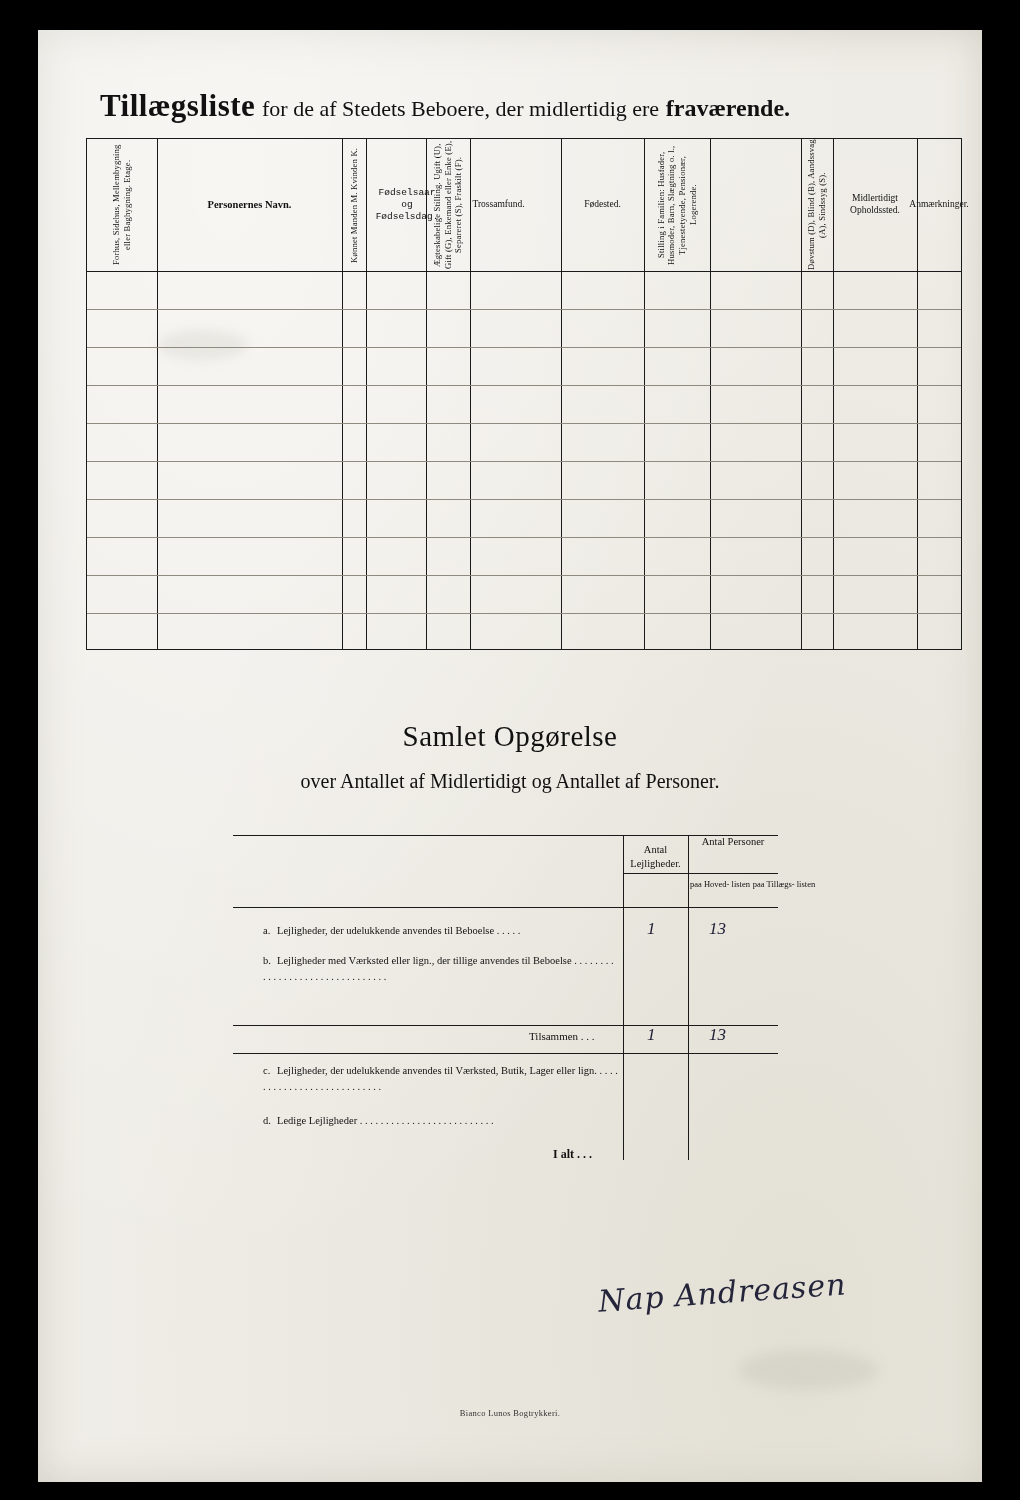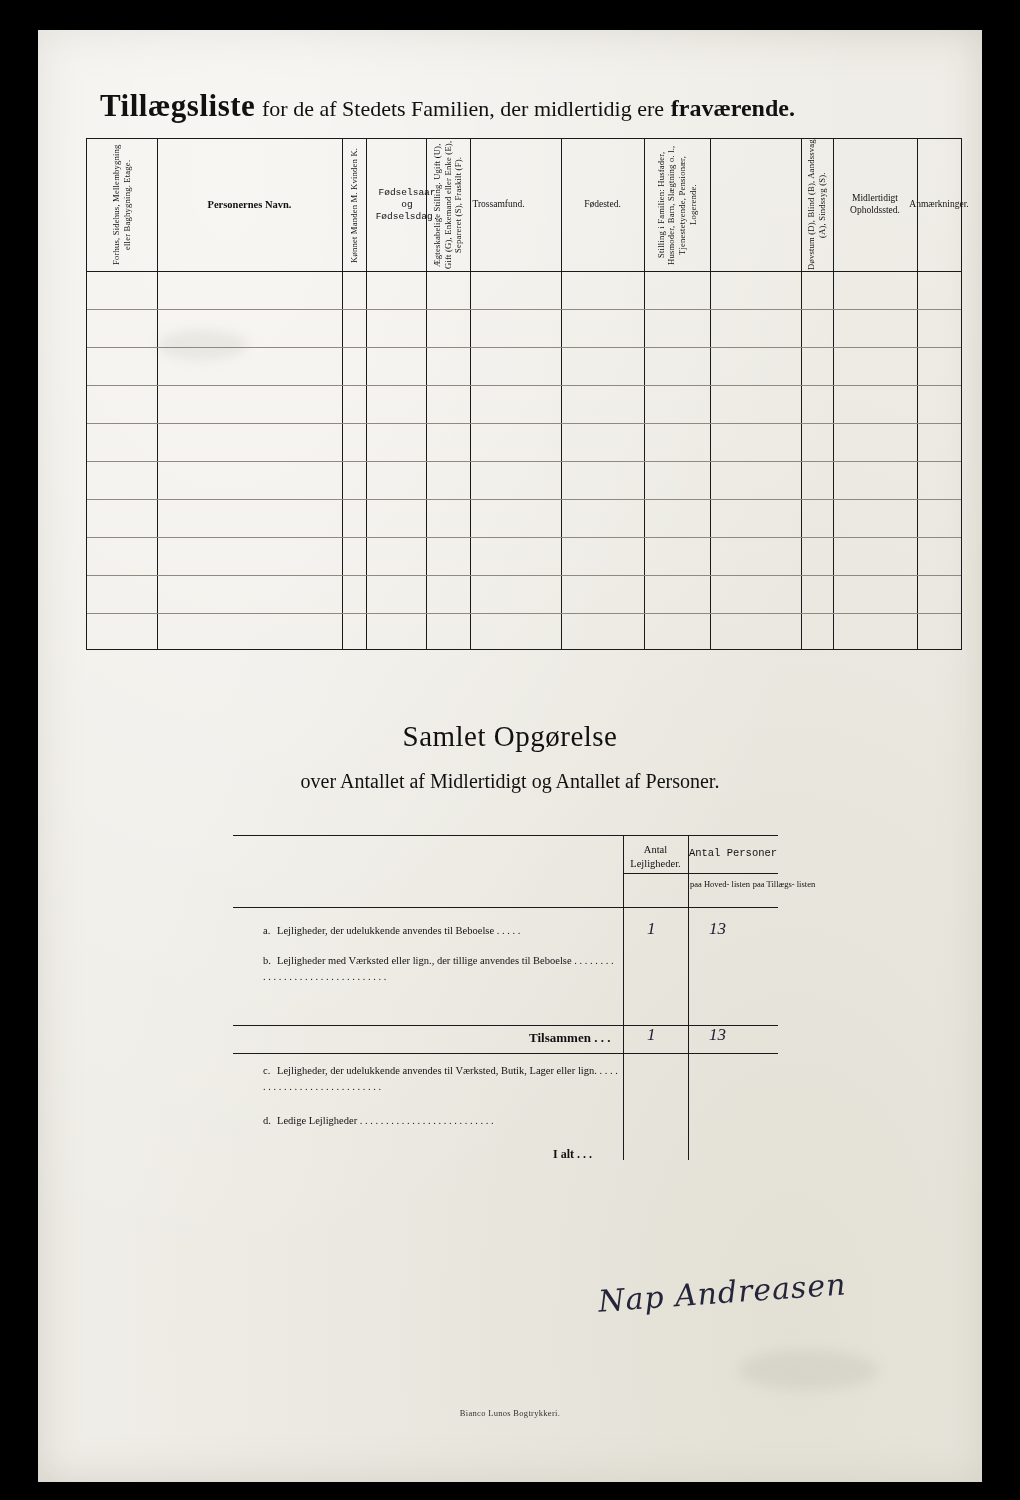--- a/index.html
+++ b/index.html
@@ -60,21 +60,21 @@
     position:absolute;left:195px;top:805px;width:545px;height:325px;
   }
   .sumtbl .rule{position:absolute;height:1.4px;background:#1a1a1a;}
   .sumtbl .vr{position:absolute;width:1.2px;background:#1a1a1a;}
   .sumhdr{position:absolute;font-size:10.5px;text-align:center;color:#111;line-height:1.3;}
   .rowlabel{
     position:absolute;font-size:10.5px;color:#111;line-height:1.55;
   }
   .rowlabel .ltr{display:inline-block;width:14px;}
   .val{position:absolute;font-size:17px;color:#1b1b33;font-style:italic;font-family:"Liberation Serif",serif;}
-  .tilsammen{position:absolute;font-size:13px;font-weight:bold;color:#111;}
+  .tilsammen{position:absolute;font-size:11px;font-weight:normal;color:#111;}
   .ialt{position:absolute;font-size:12px;font-weight:bold;color:#111;}
 
   .sig-label{
     position:absolute;left:0;right:0;top:1195px;text-align:center;
     font-size:10.5px;color:#111;
   }
   .signature{
     position:absolute;left:560px;top:1245px;
     font-size:30px;color:#24243a;
     font-family:"DejaVu Serif",serif;font-style:italic;
@@ -89,21 +89,21 @@
 </head>
 <body>
 
 <div class="page">
   <div class="paper-noise"></div>
   <div class="smudge" style="left:120px;top:300px;width:90px;height:30px;"></div>
   <div class="smudge" style="left:700px;top:1320px;width:140px;height:40px;"></div>
 
   <div class="title">
     <span class="big">Tillægsliste</span>
-    <span class="mid">for de af Stedets Familien, der midlertidig ere</span>
+    <span class="mid">for de af Stedets Beboere, der midlertidig ere</span>
     <span class="bold2">fraværende.</span>
   </div>
 
   <div class="tbl">
     <div class="hdr">
       <div class="hcell vert" style="left:0;width:70px;">Forhus, Sidehus, Mellembygning eller Baghygning. Etage.</div>
       <div class="hcell" style="left:70px;width:185px;text-align:right;">
           <span class="nm">Personernes Navn.</span>
         </div>
       <div class="hcell vert" style="left:255px;width:24px;">Kønnet Manden M. Kvinden K.</div>
@@ -149,21 +149,21 @@
     <div class="rule" style="left:390px;top:38px;width:155px;"></div>
     <div class="rule" style="left:0;top:72px;width:545px;"></div>
     <div class="rule" style="left:0;top:190px;width:545px;"></div>
     <div class="rule" style="left:0;top:218px;width:545px;"></div>
     <div class="vr" style="left:390px;top:0;height:325px;"></div>
     <div class="vr" style="left:455px;top:0;height:325px;"></div>
 
     <div class="sumhdr" style="left:390px;top:8px;width:65px;">
       <span>Antal Lejligheder.</span>
     </div>
-    <div class="sumhdr" style="left:455px;top:12px;width:90px;font-family:Liberation Mono, monospace;">
+    <div class="sumhdr" style="left:455px;top:0;width:90px;">
       <span>Antal Personer</span>
     </div>
     <div class="sumhdr" style="left:456px;top:44px;width:62px;font-size:8.5px;">paa Hoved- listen</div>
     <div class="sumhdr" style="left:518px;top:44px;width:66px;font-size:8.5px;">paa Tillægs- listen</div>
 
     <div class="rowlabel" style="left:30px;top:88px;width:350px;">
       <span class="ltr">a.</span><span>Lejligheder, der udelukkende anvendes til Beboelse . . . . .</span>
     </div>
     <div class="val" style="left:414px;top:84px;">1</div>
     <div class="val" style="left:476px;top:84px;">13</div>

